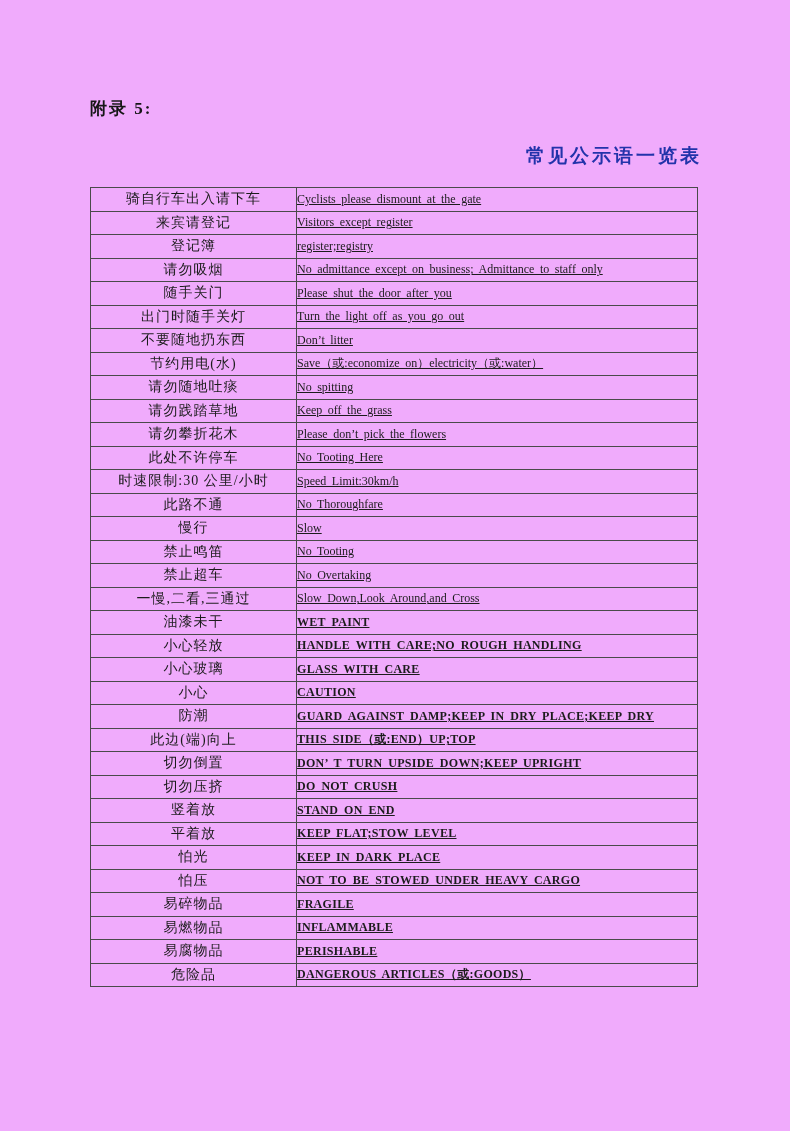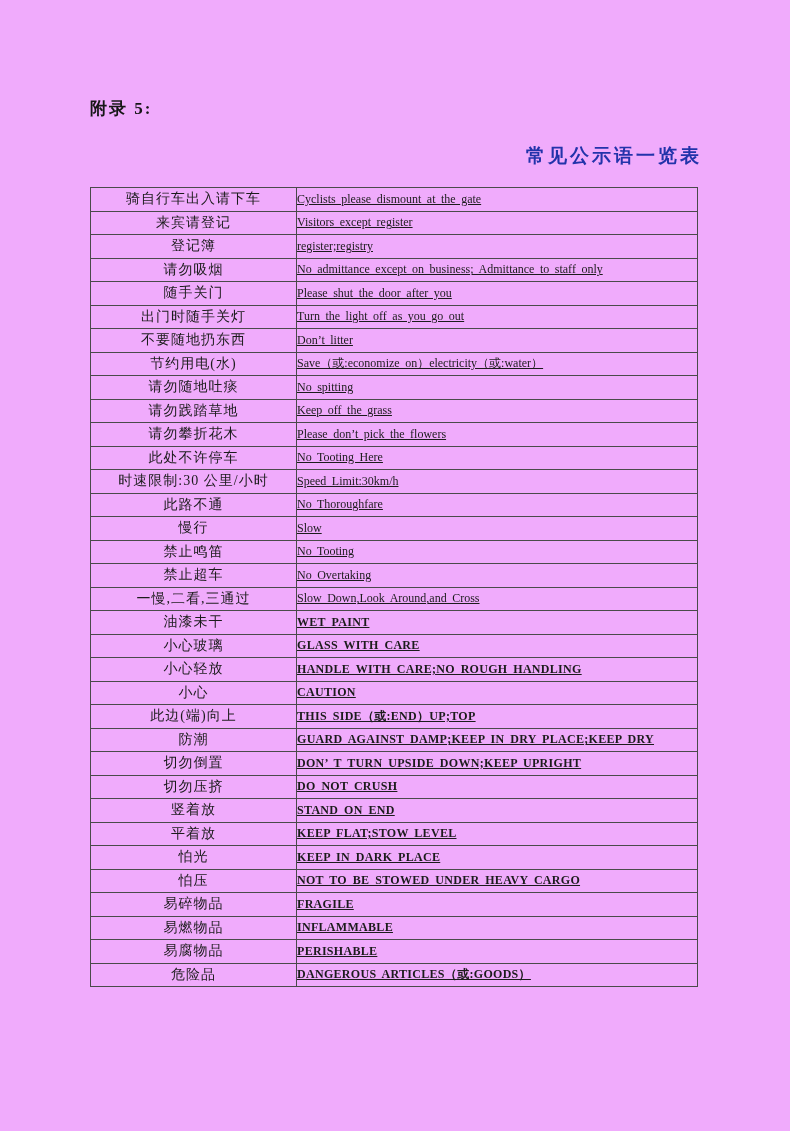--- a/index.html
+++ b/index.html
@@ -169,42 +169,42 @@
     <td class="cn">一慢,二看,三通过</td>
     <td class="en">Slow Down,Look Around,and Cross</td>
   </tr>
 
   <tr>
     <td class="cn">油漆未干</td>
     <td class="en caps">WET PAINT</td>
   </tr>
 
   <tr>
+    <td class="cn">小心轻放</td>
+    <td class="en caps">HANDLE WITH CARE;NO ROUGH HANDLING</td>
+  </tr>
+
+  <tr>
     <td class="cn">小心玻璃</td>
     <td class="en caps">GLASS WITH CARE</td>
   </tr>
 
   <tr>
-    <td class="cn">小心轻放</td>
-    <td class="en caps">HANDLE WITH CARE;NO ROUGH HANDLING</td>
-  </tr>
-
-  <tr>
     <td class="cn">小心</td>
     <td class="en caps">CAUTION</td>
   </tr>
 
   <tr>
+    <td class="cn">防潮</td>
+    <td class="en caps">GUARD AGAINST DAMP;KEEP IN DRY PLACE;KEEP DRY</td>
+  </tr>
+
+  <tr>
     <td class="cn">此边(端)向上</td>
     <td class="en caps">THIS SIDE（或:END）UP;TOP</td>
-  </tr>
-
-  <tr>
-    <td class="cn">防潮</td>
-    <td class="en caps">GUARD AGAINST DAMP;KEEP IN DRY PLACE;KEEP DRY</td>
   </tr>
 
   <tr>
     <td class="cn">切勿倒置</td>
     <td class="en caps">DON’ T TURN UPSIDE DOWN;KEEP UPRIGHT</td>
   </tr>
 
   <tr>
     <td class="cn">切勿压挤</td>
     <td class="en caps">DO NOT CRUSH</td>

